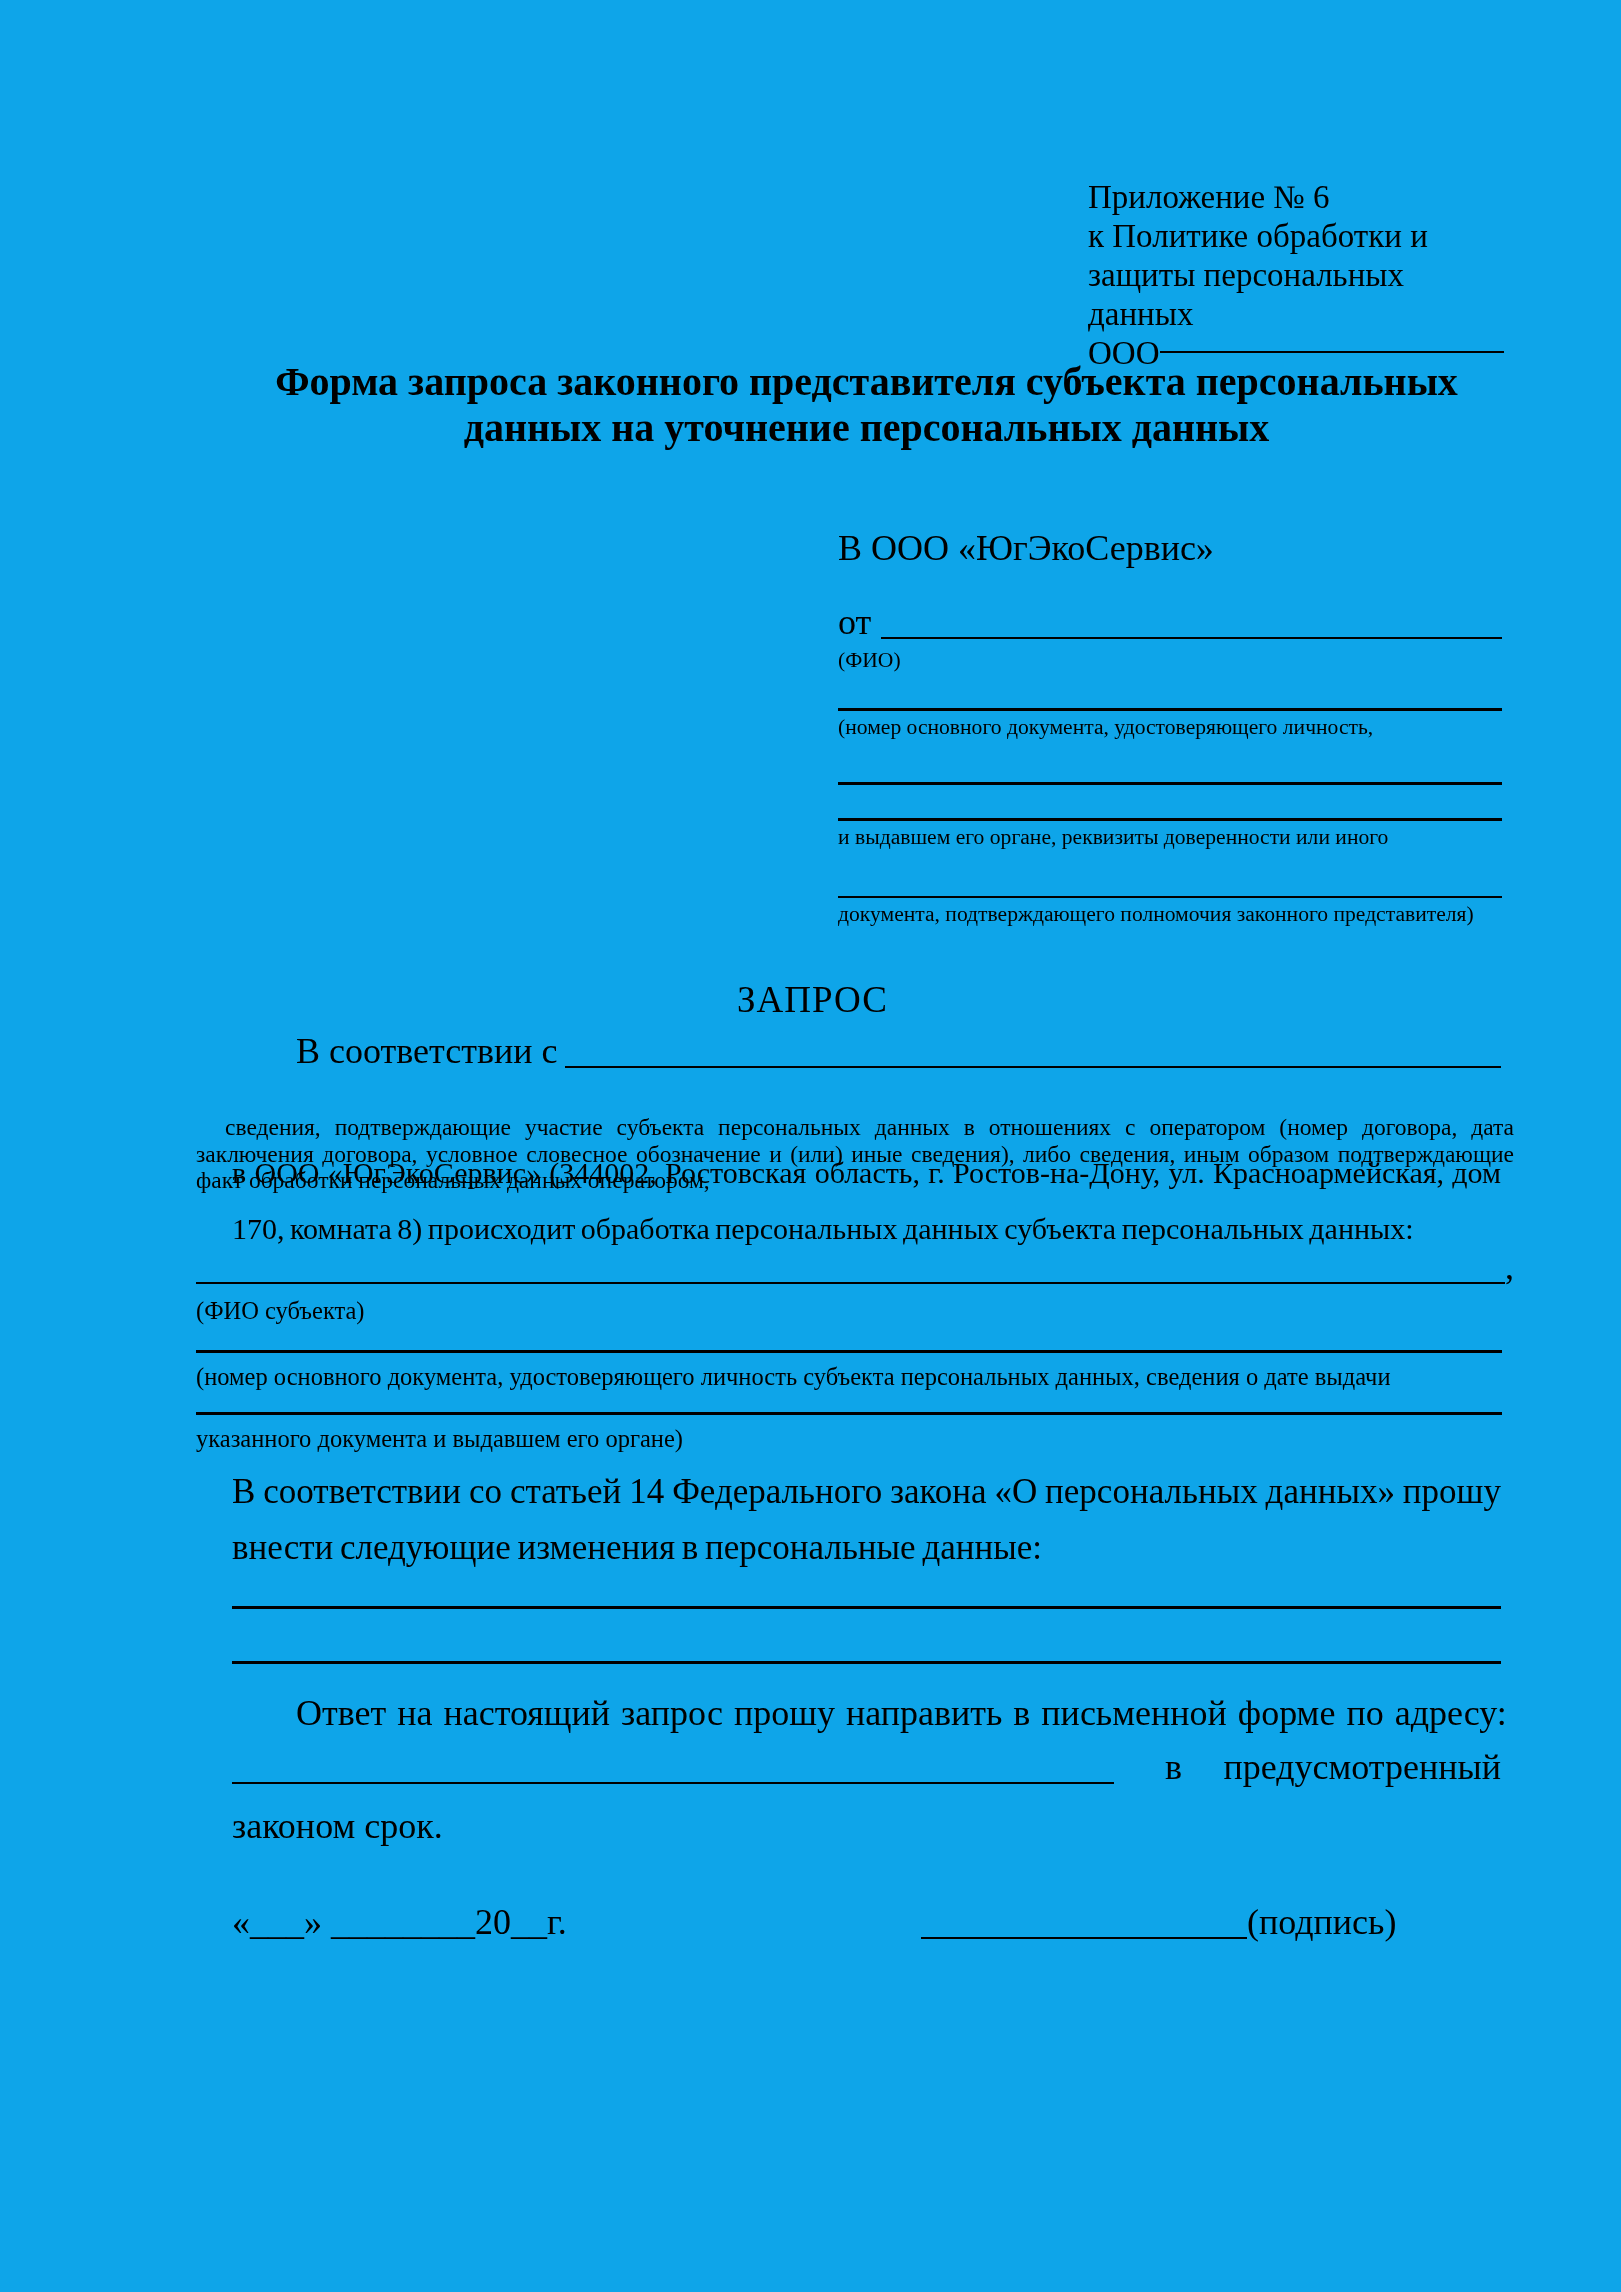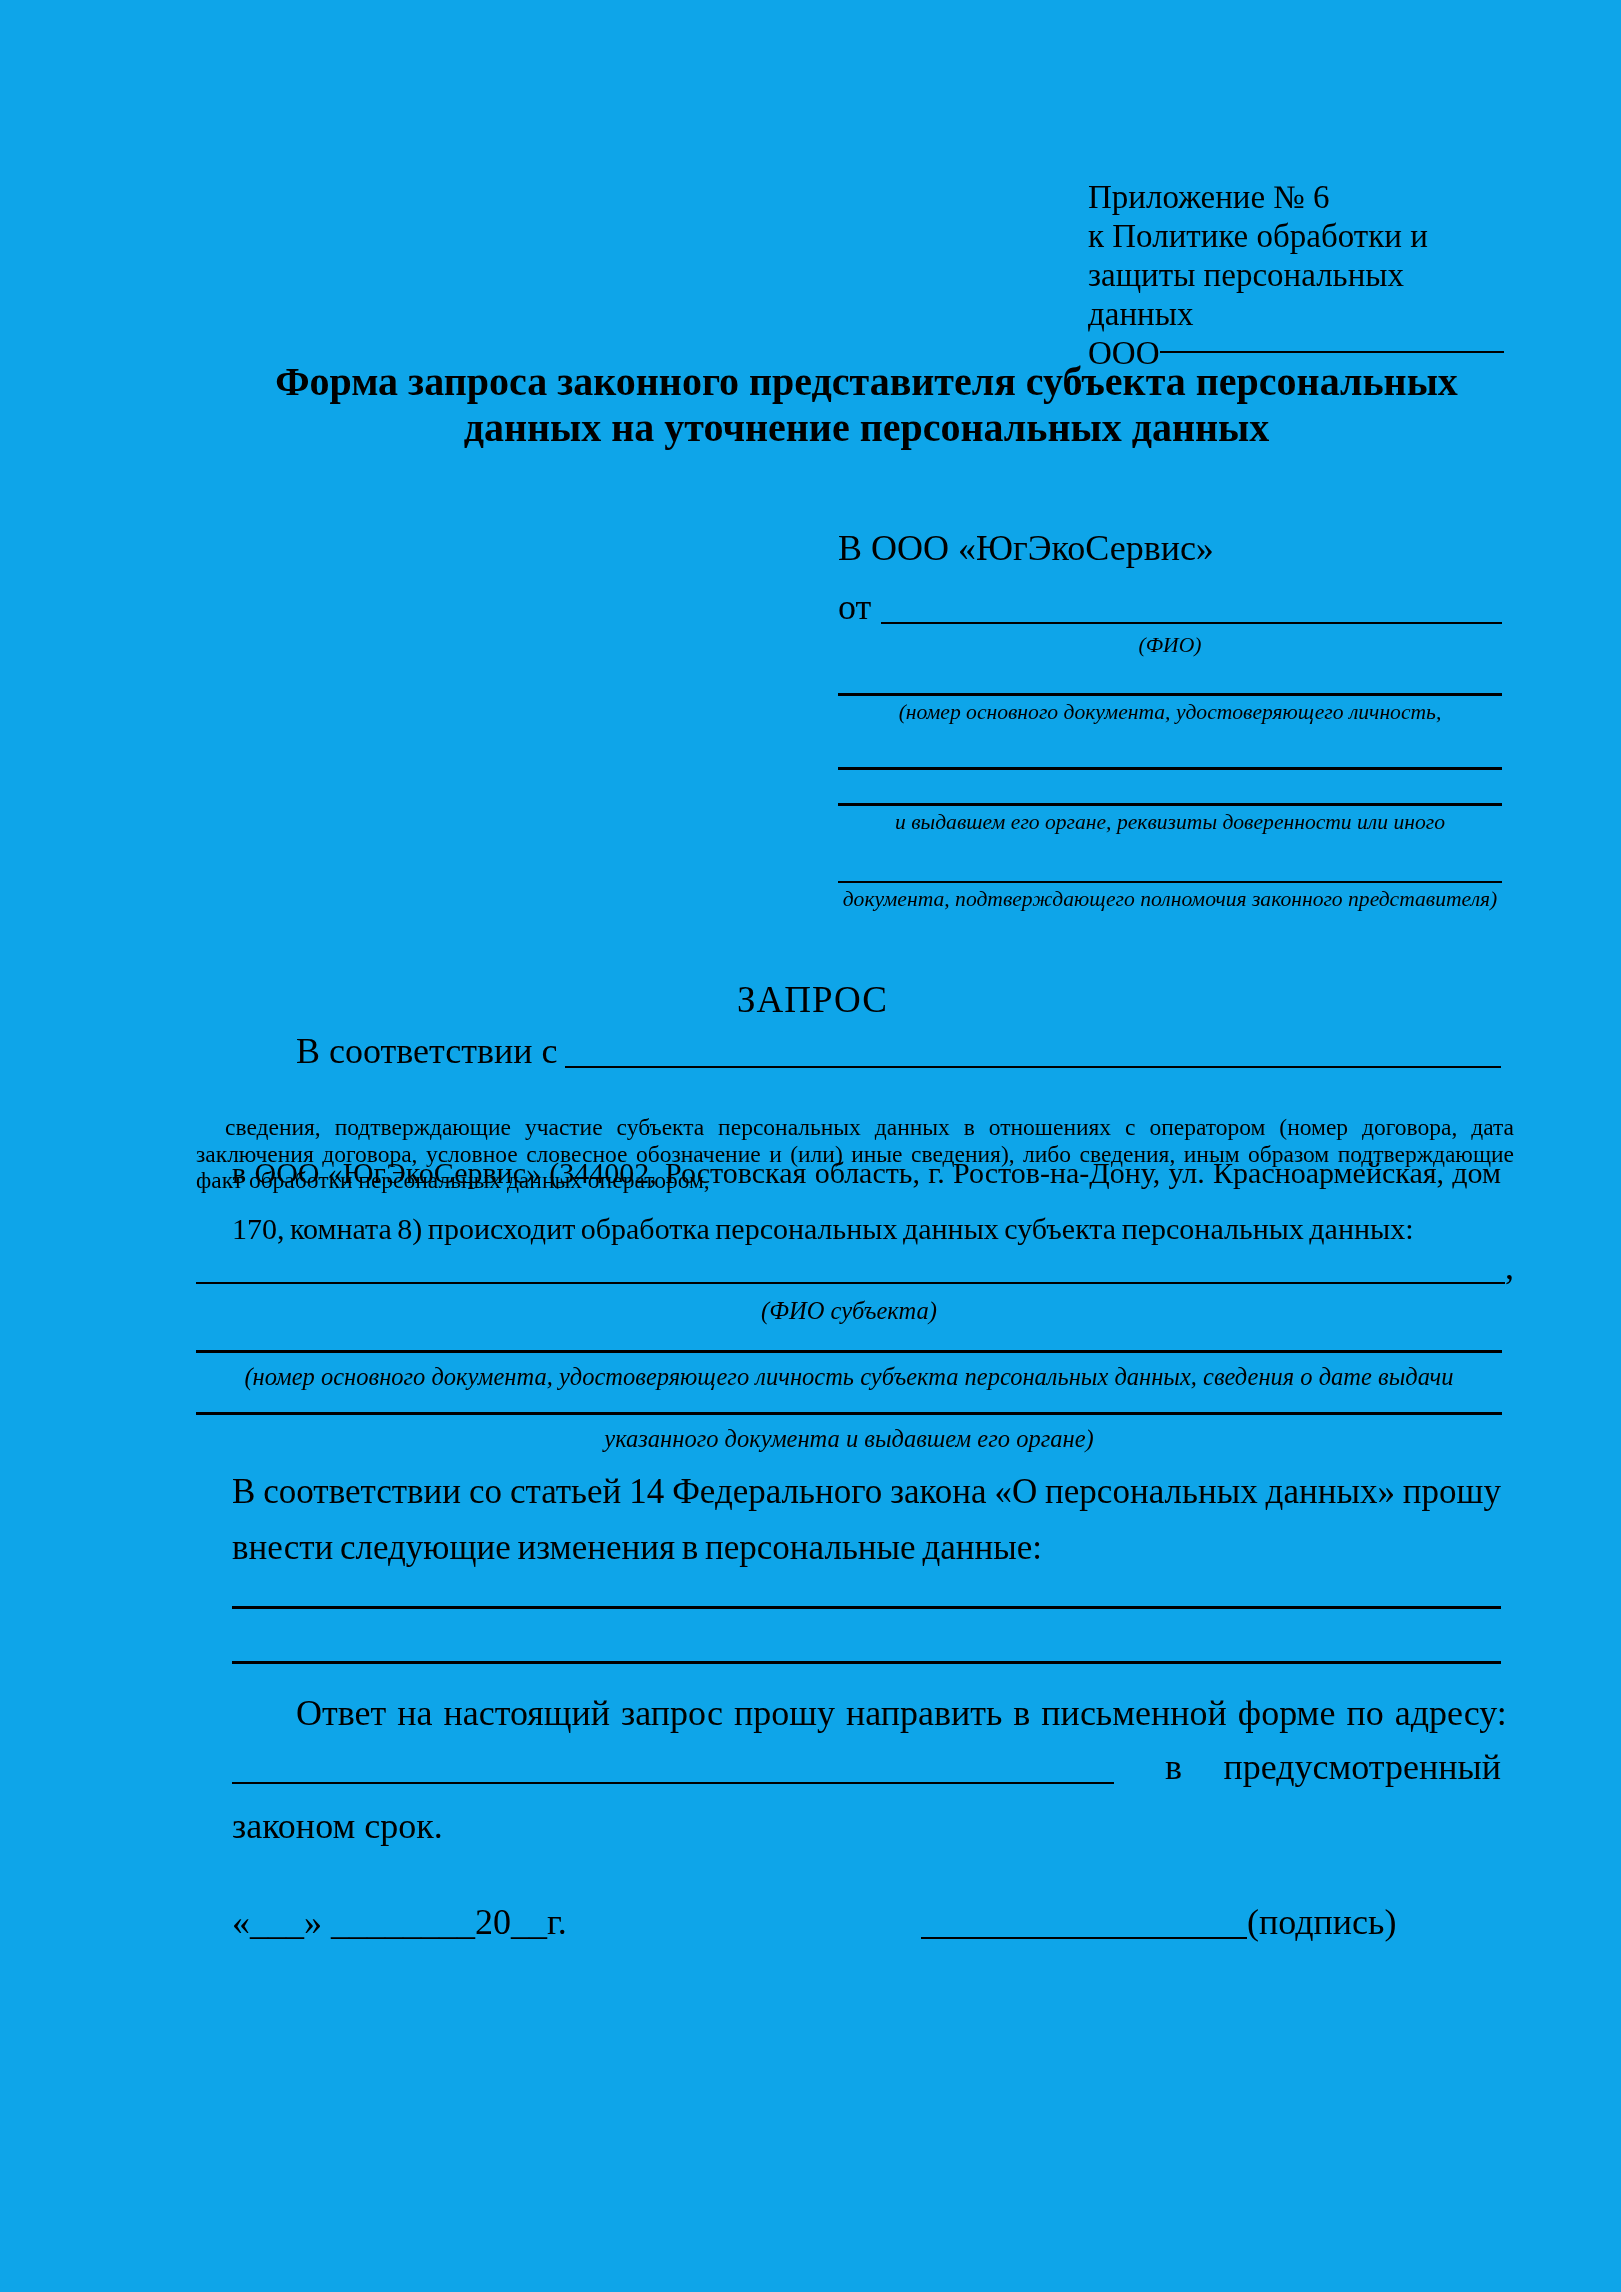--- a/index.html
+++ b/index.html
@@ -37,26 +37,26 @@
   .title-line { white-space: nowrap; }
 
   
   .recipient {
     position: absolute;
     left: 838px; top: 527px;
     width: 664px;
     font-size: 36px;
   }
   .company { line-height: 43px; }
-  .from-row { display: flex; align-items: flex-end; margin-top: 13px; height: 45px; }
+  .from-row { display: flex; align-items: flex-end; margin-top: 28px; height: 45px; }
   .from-row .from-label { padding-right: 9.8px; }
   .fill-line { flex: 1; border-bottom: 2.9px solid #000; margin-bottom: 3.9px; }
   .cap { font-size: 21.6px; line-height: 27.4px; }
   .cap25 { font-size: 24.5px; line-height: 29px; }
-  .center { text-align: center; font-style: italic; }
+  .center { text-align: left; }
   .bline { height: 2.9px; background: #000; }
   .bgroup .cap { margin-top: 2.9px; }
   .g1 { margin-top: 34px; }
   .g2 { margin-top: 41px; }
   .g3 { margin-top: 33px; }
   .g4 { margin-top: 44px; }
   .fio-cap-top { margin-top: 3.9px; }
 
   
   .zapros {

